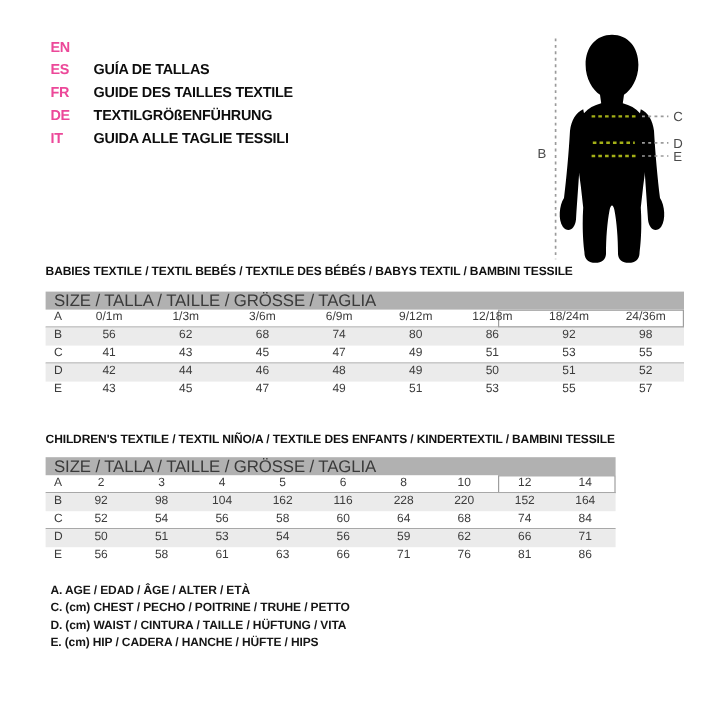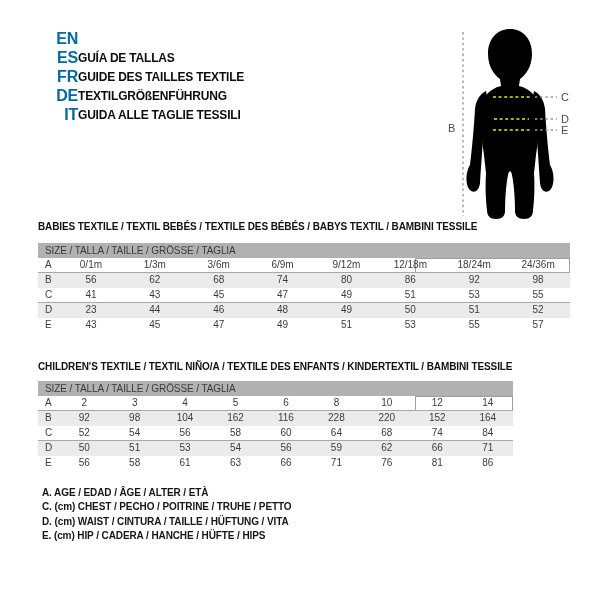--- a/index.html
+++ b/index.html
@@ -3,34 +3,34 @@
 <meta charset="utf-8">
 <style>
   html,body{margin:0;padding:0;}
   body{
     width:600px;height:600px;background:#ffffff;position:relative;overflow:hidden;
     font-family:"Liberation Sans","DejaVu Sans",sans-serif;color:#1a1a1a;
   }
   
   .lang-list{position:absolute;left:42px;top:29px;}
   .lang-row{display:flex;height:19px;align-items:center;}
-  .lang-code{width:36px;font-size:16px;font-weight:700;letter-spacing:-0.2px;color:#0369a1;text-align:right;}
+  .lang-code{width:36px;font-size:12px;font-weight:700;letter-spacing:-0.2px;color:#ec4899;}
   .lang-title{font-size:12px;font-weight:700;letter-spacing:-0.2px;color:#0d0d0d;white-space:nowrap;}
   
   .figure-wrap{position:absolute;left:440px;top:13px;width:160px;height:215px;}
   
   .section-heading{position:absolute;left:38px;font-size:10px;font-weight:700;color:#111;letter-spacing:-0.1px;white-space:nowrap;}
   .heading-babies{top:221px;}
   .heading-children{top:361px;}
   
   .size-table{position:absolute;left:38px;z-index:0;}
   .table-babies{top:243px;width:532px;}
   .table-children{top:381px;width:475px;}
   .t-header{height:15px;line-height:15px;background:#b1b1b1;color:#3a3a3a;
-    font-size:10px;padding-left:7px;box-sizing:border-box;letter-spacing:-0.1px;}
+    font-size:14px;padding-left:7px;box-sizing:border-box;letter-spacing:-0.1px;}
   .t-row{display:flex;height:15px;line-height:14px;font-size:10px;color:#3c3c3c;box-sizing:border-box;}
   .t-row.striped{background:#ebebeb;}
   .t-row.ruled{border-bottom:1px solid #a8a8a8;}
   .t-label{flex:0 0 14px;padding-left:7px;box-sizing:content-box;width:7px;}
   .t-cell{flex:1 1 0;text-align:center;}
   .highlight-box{position:absolute;top:15px;height:15px;background:#ffffff;
     border:1px solid #9e9e9e;box-sizing:border-box;z-index:-1;}
   .table-babies .highlight-box{left:377px;width:155px;}
   .table-children .highlight-box{left:377px;width:98px;}
   
@@ -134,21 +134,21 @@
       <span class="t-cell">43</span>
       <span class="t-cell">45</span>
       <span class="t-cell">47</span>
       <span class="t-cell">49</span>
       <span class="t-cell">51</span>
       <span class="t-cell">53</span>
       <span class="t-cell">55</span>
     </div>
     <div class="t-row striped">
       <span class="t-label">D</span>
-      <span class="t-cell">23</span>
+      <span class="t-cell">42</span>
       <span class="t-cell">44</span>
       <span class="t-cell">46</span>
       <span class="t-cell">48</span>
       <span class="t-cell">49</span>
       <span class="t-cell">50</span>
       <span class="t-cell">51</span>
       <span class="t-cell">52</span>
     </div>
     <div class="t-row">
       <span class="t-label">E</span>

